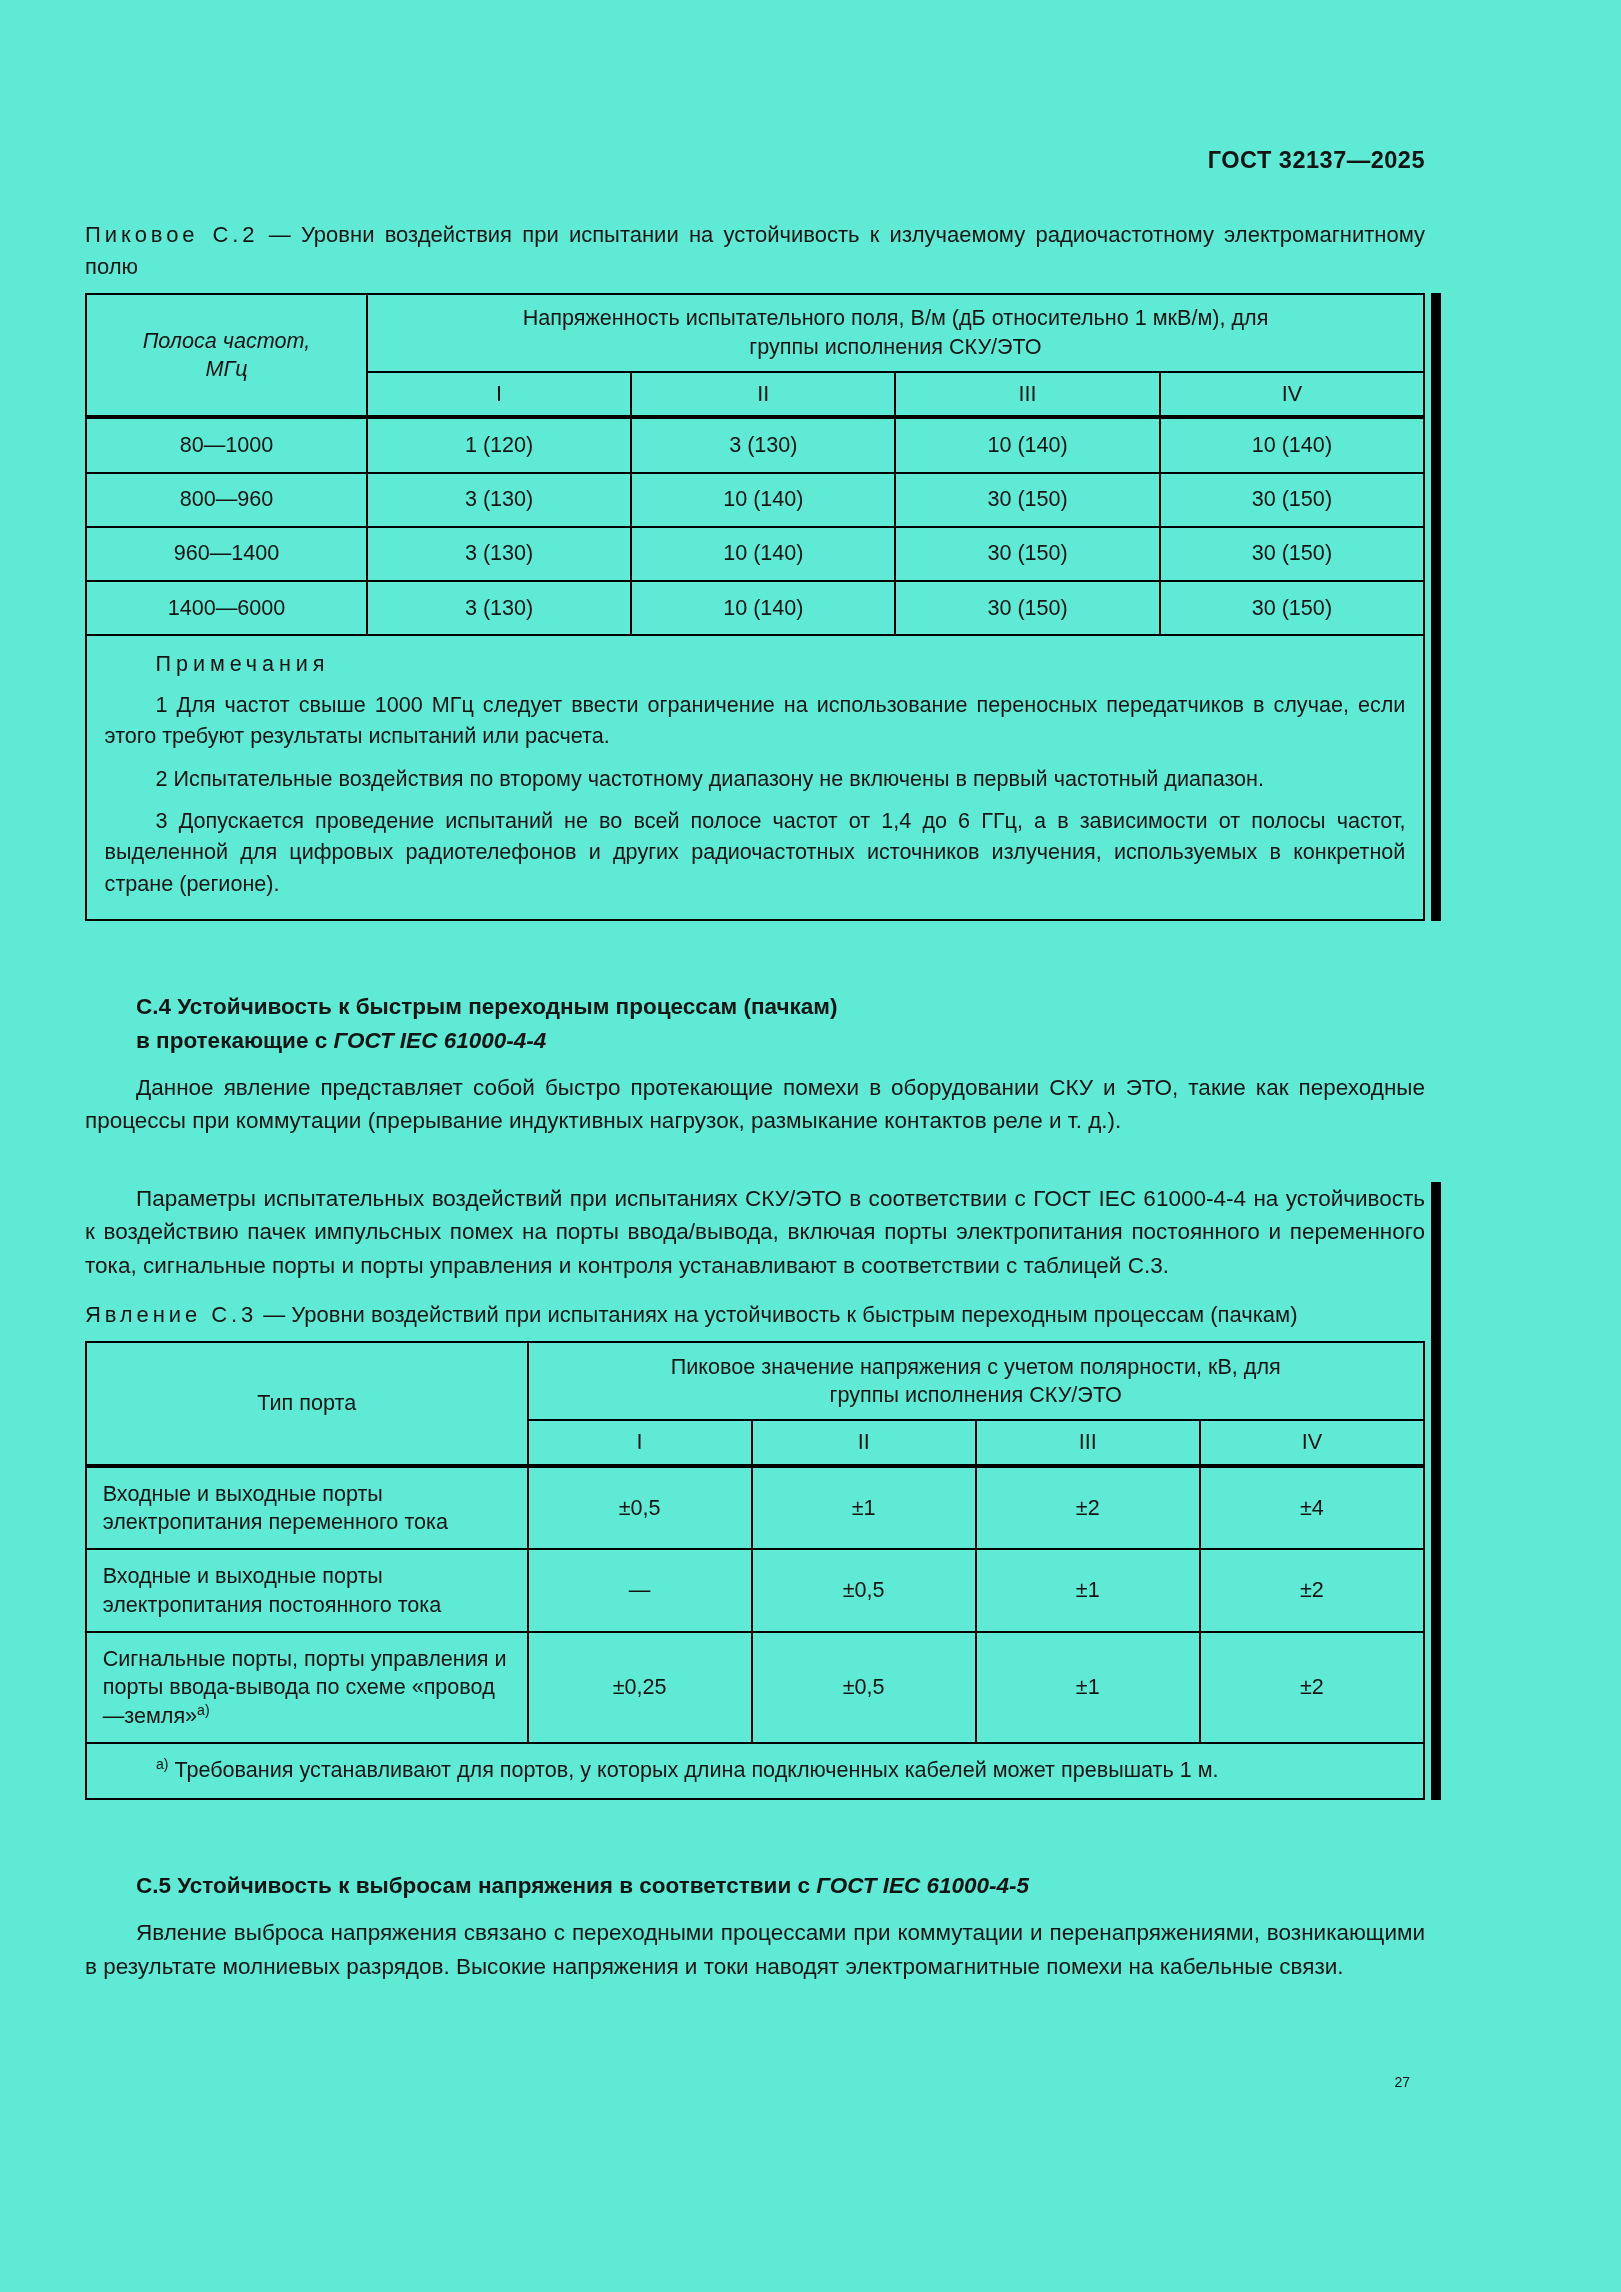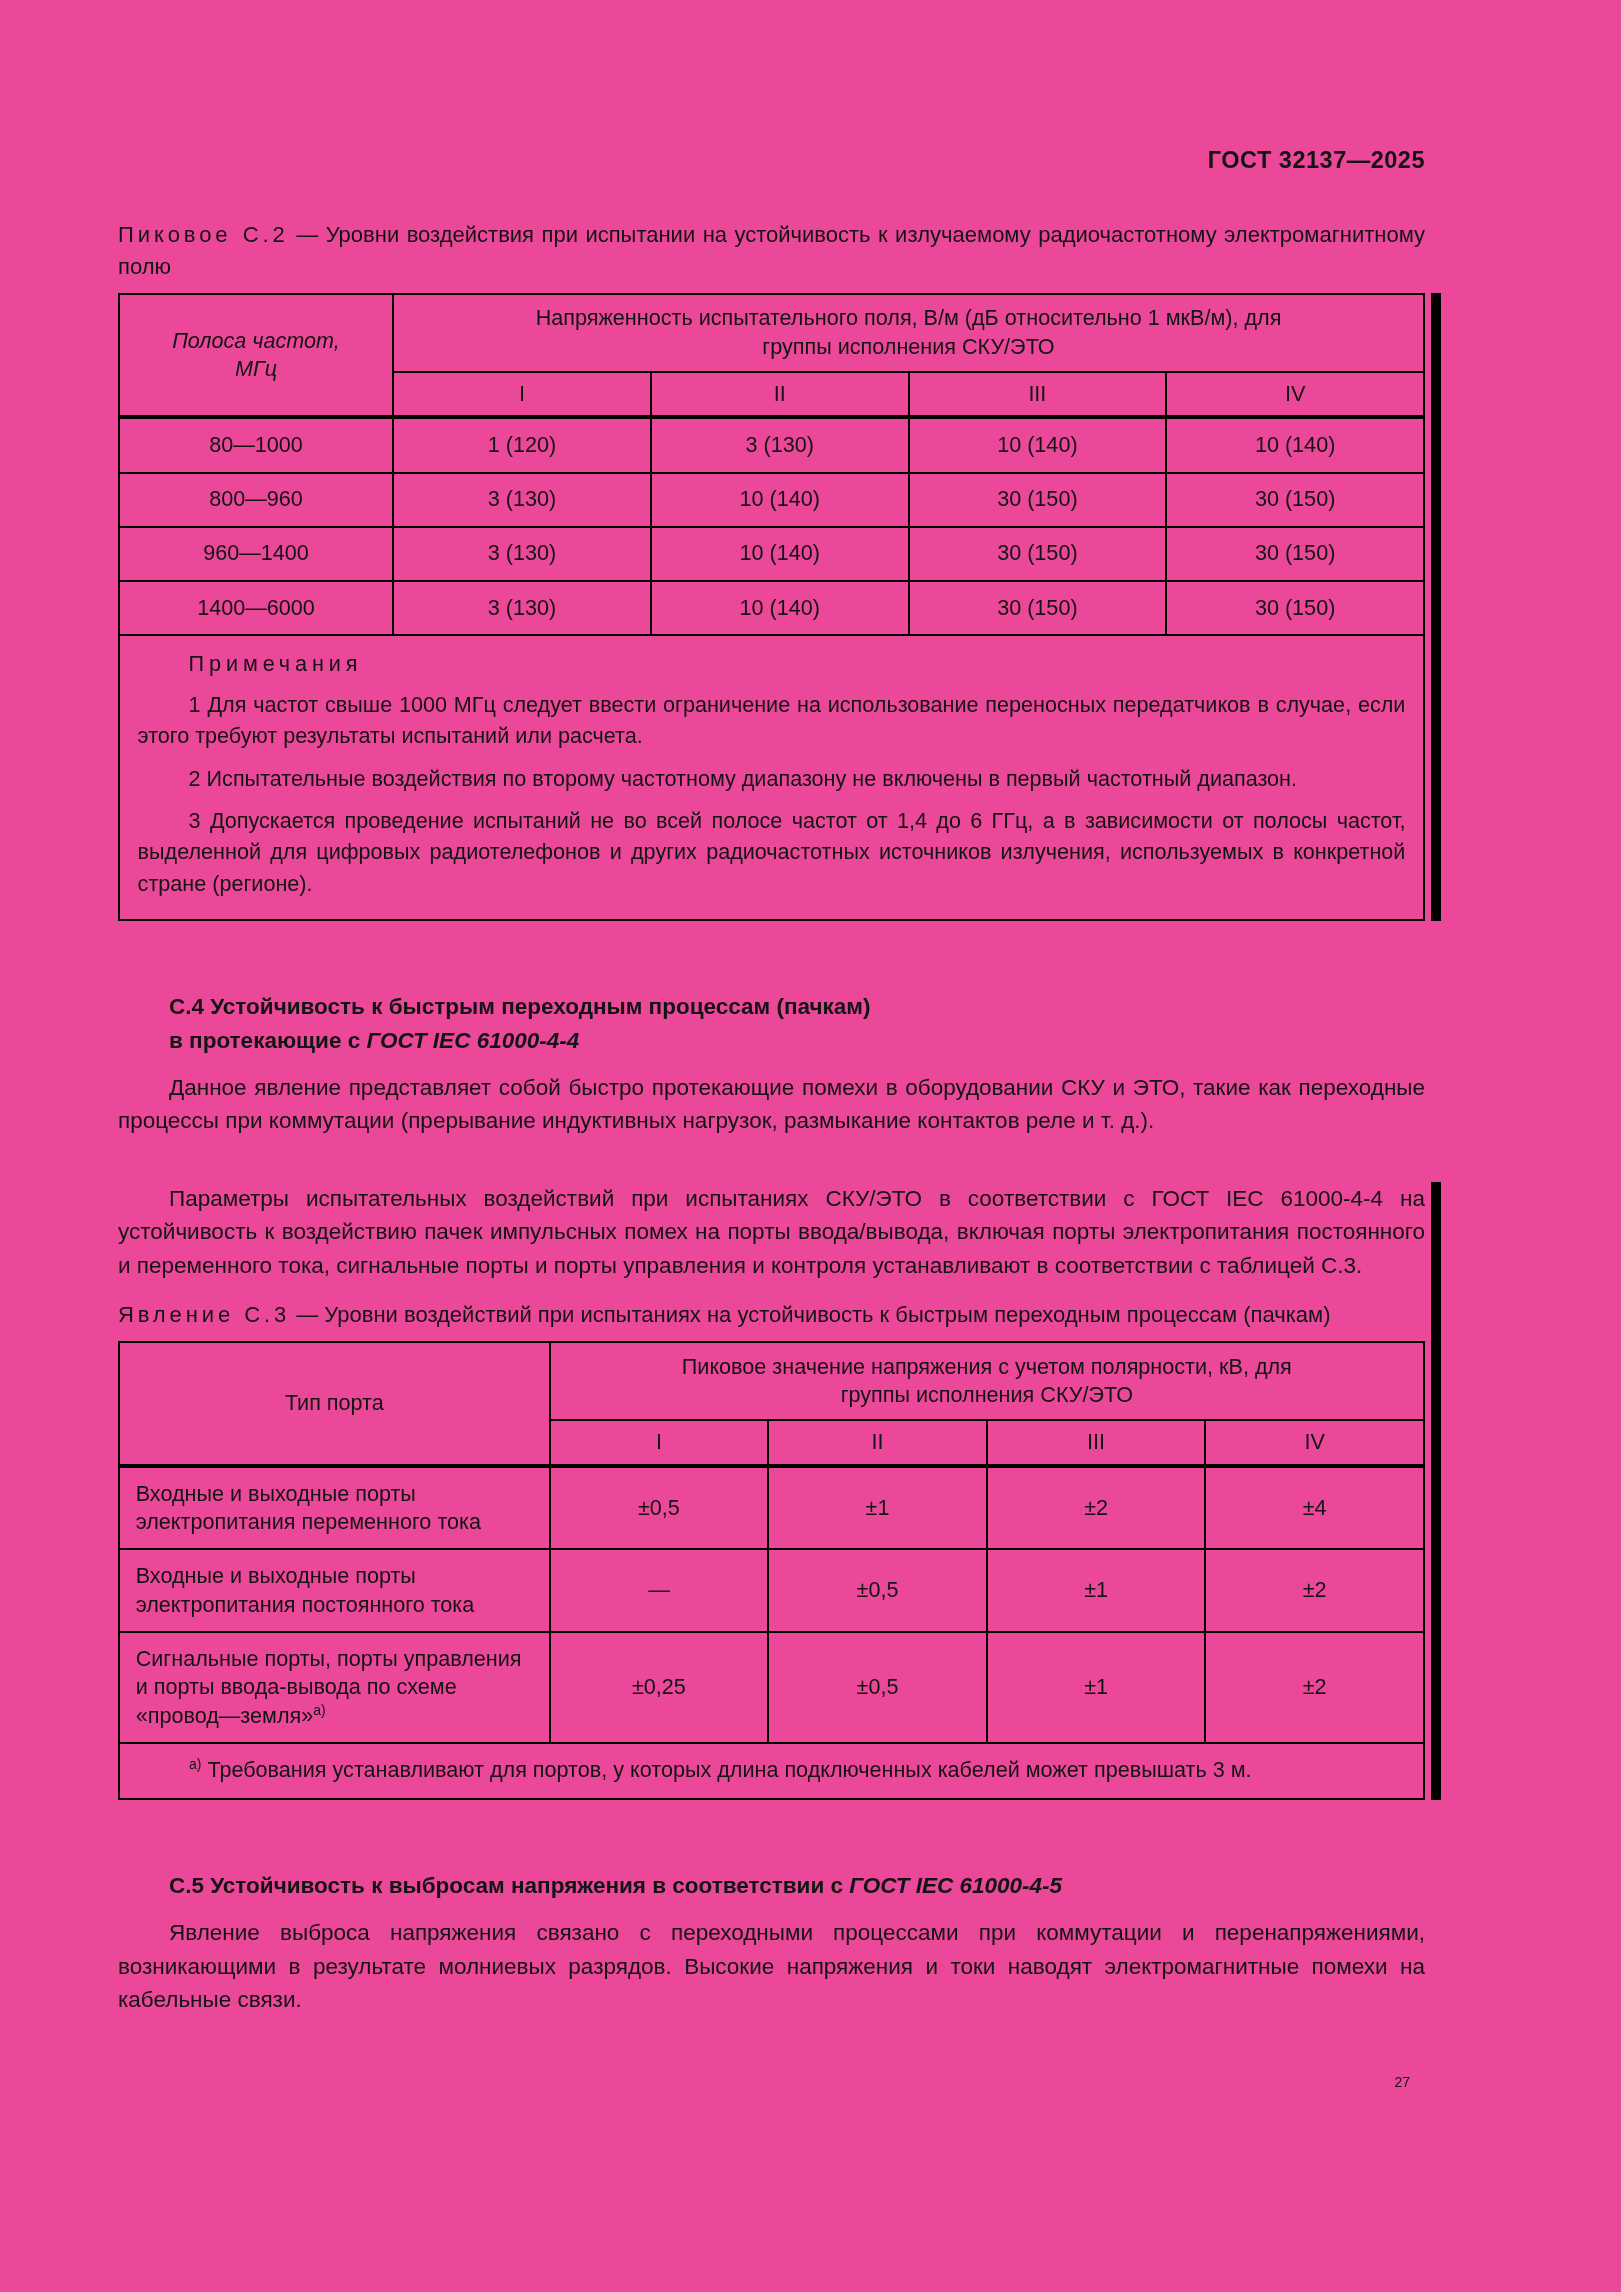--- a/index.html
+++ b/index.html
@@ -1,21 +1,21 @@
 <!DOCTYPE html>
 <html><head>
 <meta charset="utf-8">
 <style>
   * { margin:0; padding:0; box-sizing:border-box; }
   html,body { background:#ffffff; }
   .page {
     width:1621px; height:2293px; position:relative; overflow:hidden;
-    background:#ec4899; color:#141414;
+    background:#5eead4; color:#141414;
     font-family:"Liberation Sans", sans-serif;
-    padding:147px 196px 0 118px;
+    padding:147px 196px 0 85px;
   }
   .doc-header { text-align:right; font-size:23.5px; font-weight:700; letter-spacing:0.5px; }
 
   .caption { margin-top:45px; font-size:22px; line-height:1.45; text-align:justify; }
   .caption .spaced { letter-spacing:3.9px; }
   .caption2 { margin-top:17.6px; }
 
   .bar-wrap { position:relative; }
   .change-bar { position:absolute; top:0; right:-15.7px; width:9.8px; height:100%; background:#000; }
 
@@ -168,21 +168,21 @@
         <td class="data-cell">±2</td>
       </tr>
       <tr>
         <td class="data-cell port"><span>Сигнальные порты, порты управления и порты ввода-вывода по схеме «провод—земля»</span><sup>а)</sup></td>
         <td class="data-cell">±0,25</td>
         <td class="data-cell">±0,5</td>
         <td class="data-cell">±1</td>
         <td class="data-cell">±2</td>
       </tr>
       <tr>
-        <td colspan="5" class="footnote-cell"><sup>а)</sup><span> Требования устанавливают для портов, у которых длина подключенных кабелей может превышать 3 м.</span></td>
+        <td colspan="5" class="footnote-cell"><sup>а)</sup><span> Требования устанавливают для портов, у которых длина подключенных кабелей может превышать 1 м.</span></td>
       </tr>
     </tbody>
       </table>
   </div>
 
   <div class="heading heading-c5">
     <span>С.5 Устойчивость к выбросам напряжения в соответствии с </span><span class="ref">ГОСТ IEC 61000-4-5</span>
   </div>
   <p class="para">Явление выброса напряжения связано с переходными процессами при коммутации и перенапряжениями, возникающими в результате молниевых разрядов. Высокие напряжения и токи наводят электромагнитные помехи на кабельные связи.</p>
 

